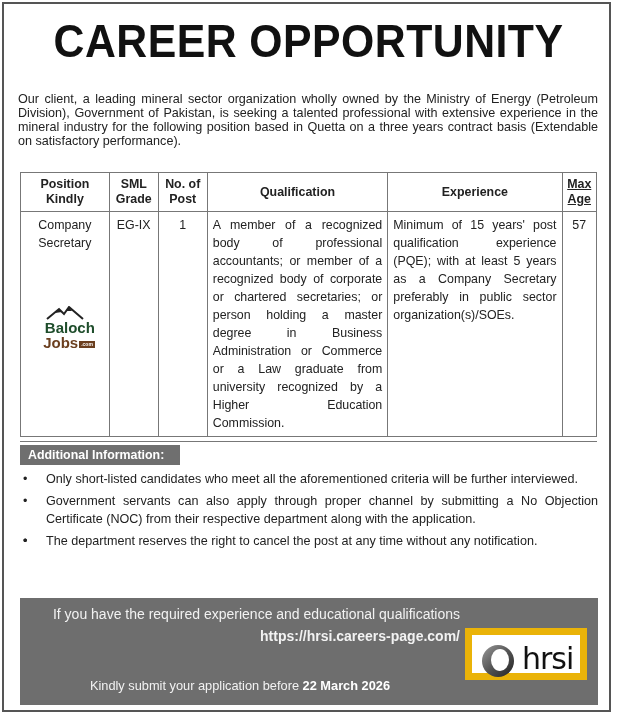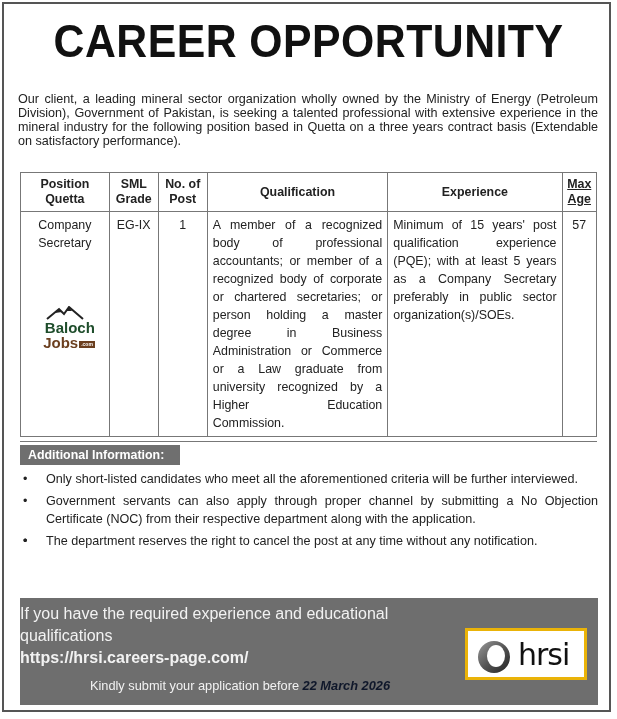--- a/index.html
+++ b/index.html
@@ -32,45 +32,45 @@
                border-top:1px solid #777; }
   .addl-banner { position:absolute; left:20px; top:445px; width:160px; height:20px;
                  background:#6f6f6f; color:#fff; font-weight:bold; font-size:12.4px;
                  line-height:20px; padding-left:8px; box-sizing:border-box; }
   ul.addl { position:absolute; left:20px; top:470px; width:578px; margin:0; padding:0;
             list-style:none; font-size:12.6px; line-height:18.5px; color:#222; }
   ul.addl li { position:relative; padding-left:26px; text-align:justify; margin-bottom:3px; }
   ul.addl li .bullet { position:absolute; left:3px; top:0; }
   .apply { position:absolute; left:20px; top:598px; width:578px; height:107px;
            background:#6e6e6e; color:#f2f2f2; }
-  .apply-text { position:absolute; left:0; top:5px; width:440px; text-align:left;
-                font-size:16px; line-height:22px; }
+  .apply-text { position:absolute; left:0; top:5px; width:440px; text-align:right;
+                font-size:14px; line-height:22px; }
   .apply-url { font-weight:bold; }
   .apply-deadline { position:absolute; left:0; top:80px; width:440px; text-align:center;
                     font-size:12.8px; }
-  .apply-deadline b { font-weight:bold; color:#0f172a;font-style:italic; }
+  .apply-deadline b { font-weight:bold; color:#ffffff; }
   .hrsi { position:absolute; left:445px; top:30px; width:122px; height:52px;
-          background:#fff; border:3px solid #eab308; box-sizing:border-box; }
+          background:#fff; border:7px solid #eab308; box-sizing:border-box; }
   .hrsi svg { position:absolute; left:6px; top:6px; }
   .hrsi-text { position:absolute; left:50px; top:6px; font-size:30px; color:#111;
                font-family:"DejaVu Sans", sans-serif; letter-spacing:-1px; font-weight:normal; }
 </style>
 </head>
 <body>
 
 <div class="frame"></div>
 
 <div class="title">CAREER OPPORTUNITY</div>
 
 <p class="intro" style="margin:0;">Our client, a leading mineral sector organization wholly owned by the Ministry of Energy (Petroleum Division), Government of Pakistan, is seeking a talented professional with extensive experience in the mineral industry for the following position based in Quetta on a three years contract basis (Extendable on satisfactory performance).</p>
 
 <table class="jobs">
   <thead>
     <tr>
-      <th class="c1"><span>Position Quetta</span></th>
+      <th class="c1"><span>Position Kindly</span></th>
       <th class="c2"><span>SML</span><br><span>Grade</span></th>
       <th class="c3"><span>No. of</span><br><span>Post</span></th>
       <th class="c4"><span>Qualification</span></th>
       <th class="c5"><span>Experience</span></th>
       <th class="c6"><span>Max</span><br><span>Age</span></th>
     </tr>
   </thead>
   <tbody>
     <tr>
       <td class="center">

